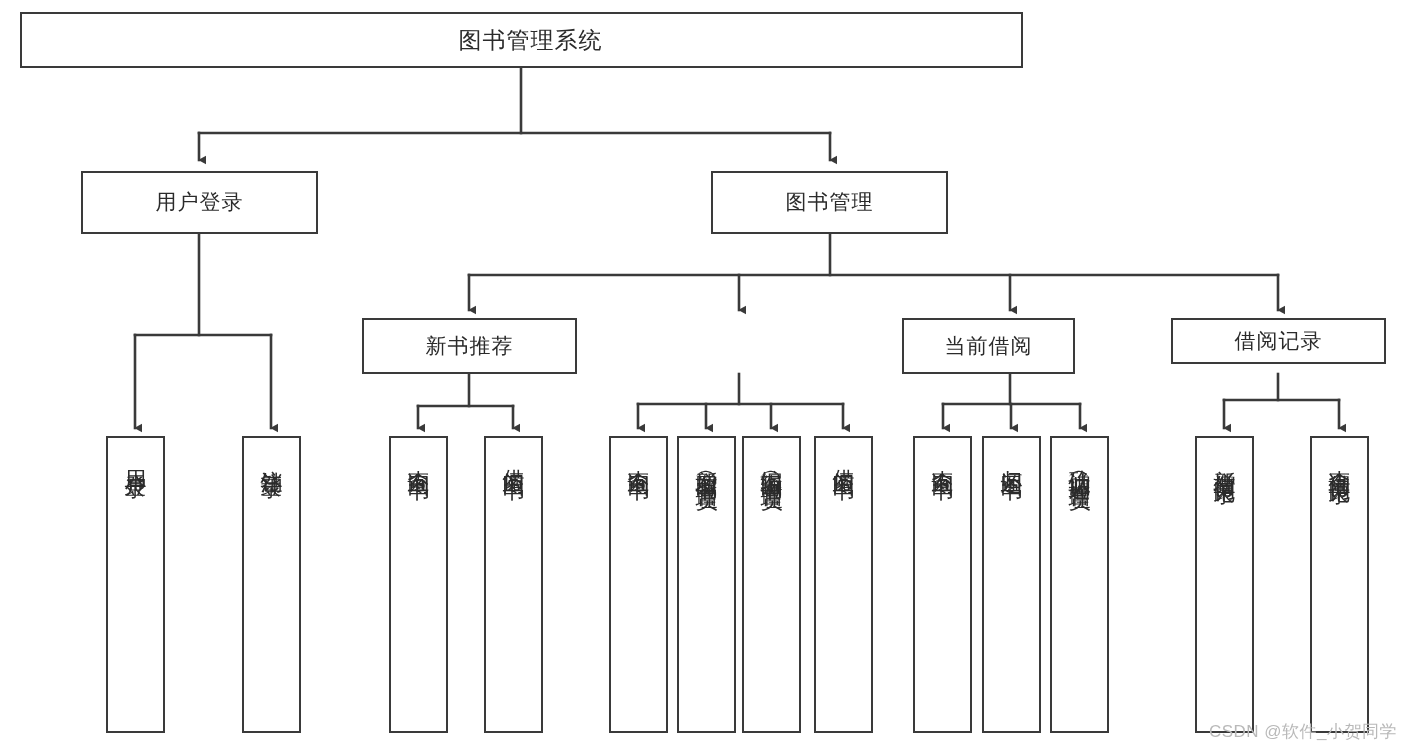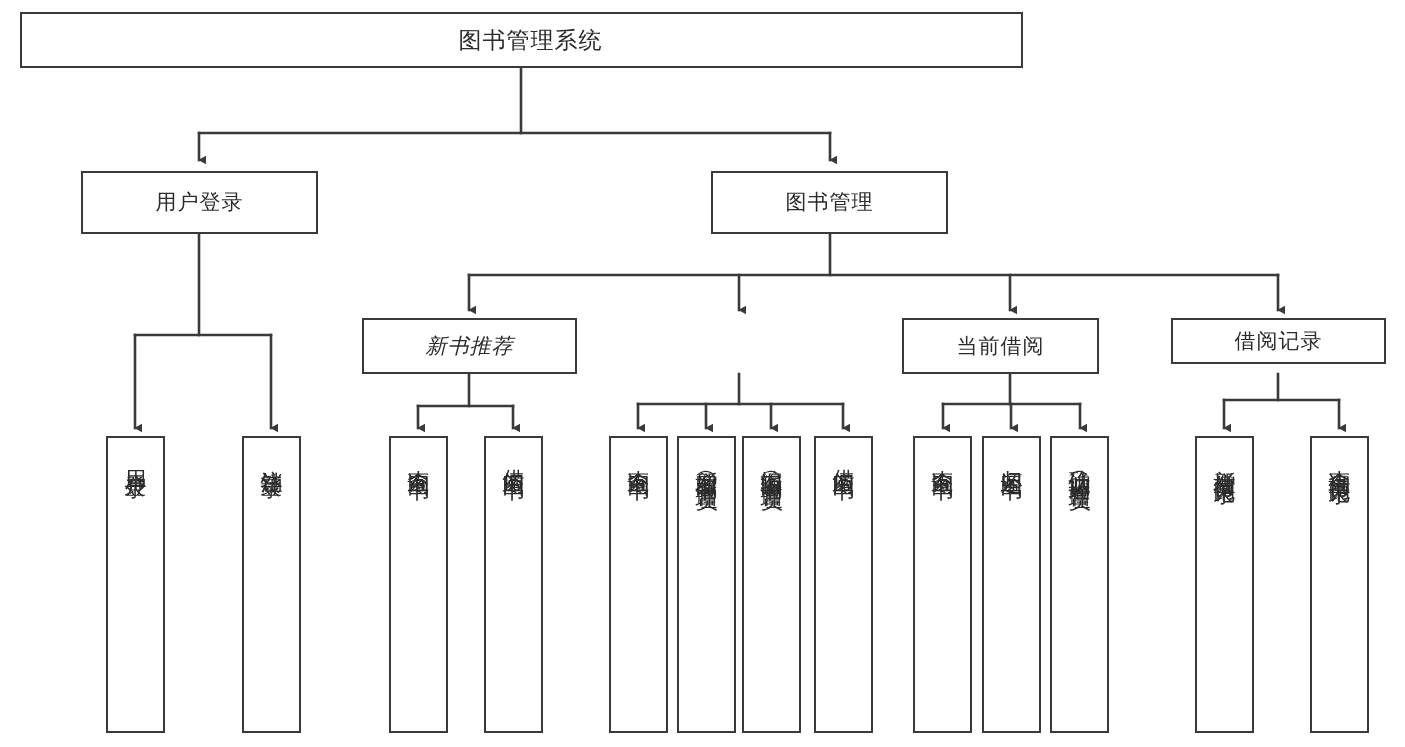--- a/index.html
+++ b/index.html
@@ -107,24 +107,24 @@
     <span class="lbl">图书管理系统</span>
   </div>
 
   <div class="node" style="left:81px;top:171px;width:237px;height:63px;">
     <span class="lbl">用户登录</span>
   </div>
   <div class="node" style="left:711px;top:171px;width:237px;height:63px;">
     <span class="lbl">图书管理</span>
   </div>
 
-  <div class="node" style="left:362px;top:318px;width:215px;height:56px;font-style:italic;">
+  <div class="node" style="left:362px;top:318px;width:215px;height:56px;">
     <span class="lbl">新书推荐</span>
   </div>
-  <div class="node" style="left:902px;top:318px;width:197px;height:56px;">
+  <div class="node" style="left:902px;top:318px;width:173px;height:56px;">
     <span class="lbl">当前借阅</span>
   </div>
   <div class="node" style="left:1171px;top:318px;width:215px;height:46px;">
     <span class="lbl">借阅记录</span>
   </div>
 
   <div class="node vert" style="left:106px;top:436px;width:59px;height:297px;">
     <span class="lbl">用户登录</span>
   </div>
   <div class="node vert" style="left:242px;top:436px;width:59px;height:297px;">
@@ -161,13 +161,14 @@
     <span class="lbl">确认归还（管理员）</span>
   </div>
 
   <div class="node vert" style="left:1195px;top:436px;width:59px;height:297px;">
     <span class="lbl">新增借阅记录</span>
   </div>
   <div class="node vert" style="left:1310px;top:436px;width:59px;height:297px;">
     <span class="lbl">查询借阅记录</span>
   </div>
 
+  <div id="watermark">CSDN @软件_小贺同学</div>
 </div>
 
 </body></html>

